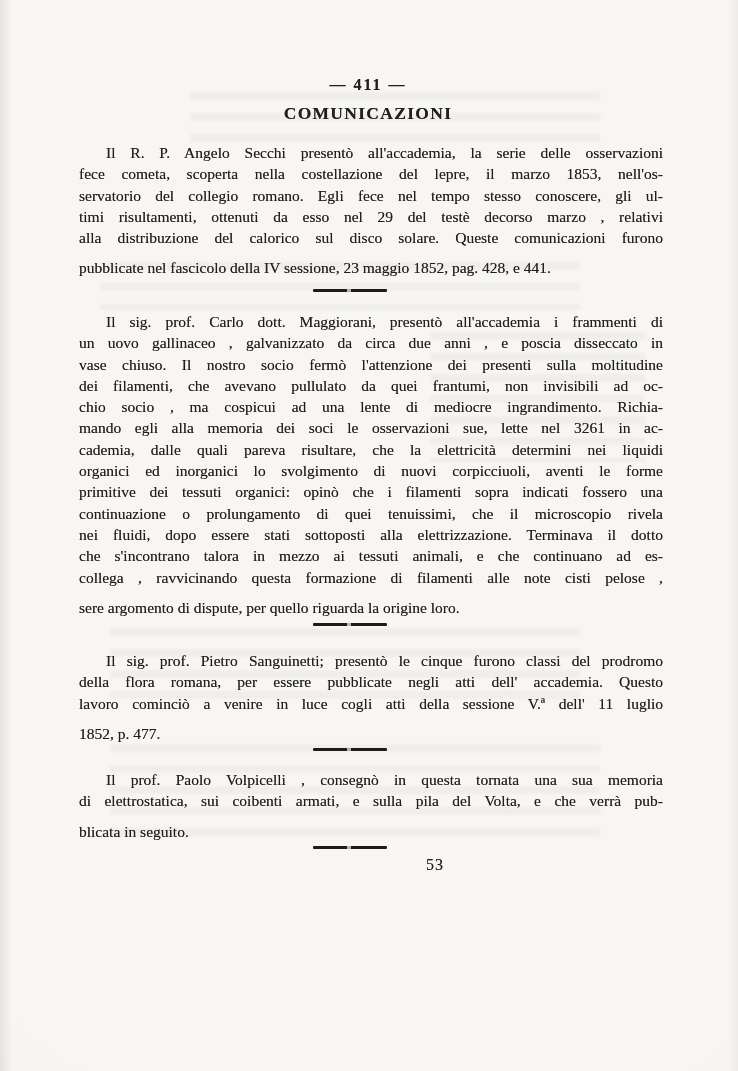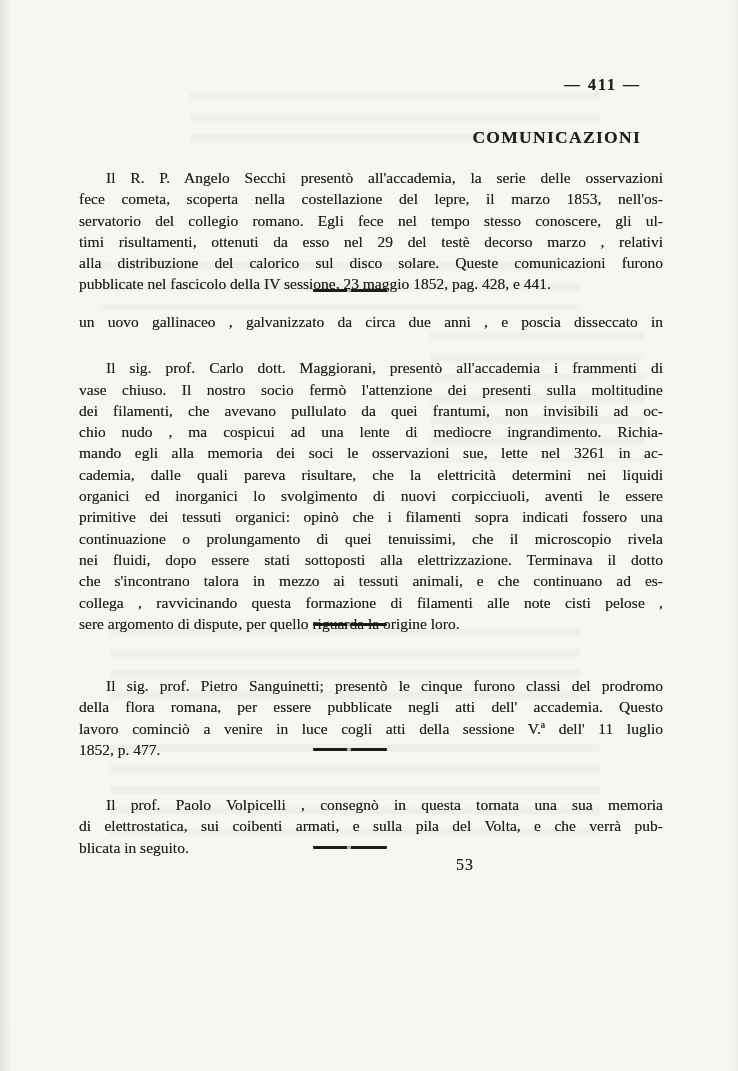--- a/index.html
+++ b/index.html
@@ -18,49 +18,48 @@
     content:"";position:absolute;left:0;top:0;bottom:0;width:12px;
     background:linear-gradient(90deg, rgba(70,64,56,.10), rgba(70,64,56,0));
     pointer-events:none;
   }
   .page::after{
     content:"";position:absolute;right:0;top:0;bottom:0;width:10px;
     background:linear-gradient(270deg, rgba(70,64,56,.05), rgba(70,64,56,0));
     pointer-events:none;
   }
 
-  .centered{position:absolute;left:59px;width:582px;text-align:right;}
+  .centered{position:absolute;left:77px;width:582px;text-align:center;}
 
   .running-head{
     top:76px;font-size:16px;font-weight:bold;letter-spacing:2px;
     text-shadow:0 0 .4px rgba(20,18,14,.55);
   }
   .section-title{
     top:103px;font-size:17.5px;font-weight:bold;letter-spacing:1.3px;
     text-shadow:0 0 .4px rgba(20,18,14,.6);
-    margin-top:24px;
   }
 
   .para{position:absolute;left:79px;width:584px;}
   .para .line{
     font-size:15.5px;line-height:21.3px;
     text-align:justify;text-align-last:justify;
     text-shadow:0 0 .4px rgba(25,22,18,.6);
     white-space:normal;
   }
-  .para .line.first{padding-left:27px;margin-top:25px;}
-  .para .line.last{text-align-last:left;}
+  .para .line.first{padding-left:27px;}
+  .para .line.last{text-align-last:left;margin-top:9px;}
 
   .divider{
     position:absolute;left:313px;width:74px;height:3px;border-radius:1px;
     background:linear-gradient(90deg,#1d1c19 0 46%,rgba(29,28,25,.3) 46% 52%,#1d1c19 52% 100%);
   }
 
   .folio{
-    position:absolute;left:420px;top:856px;width:54px;text-align:right;
+    position:absolute;left:408px;top:856px;width:54px;text-align:center;
     font-size:16px;letter-spacing:1px;
     text-shadow:0 0 .4px rgba(20,18,14,.55);
   }
 
   
   .ghost{
     position:absolute;pointer-events:none;opacity:.55;
     background:repeating-linear-gradient(180deg,
       rgba(110,104,92,.10) 0 8px, rgba(110,104,92,0) 8px 21px);
     filter:blur(1.1px);
@@ -86,28 +85,28 @@
       <div class="line">fece cometa, scoperta nella costellazione del lepre, il marzo 1853, nell'os-</div>
       <div class="line">servatorio del collegio romano. Egli fece nel tempo stesso conoscere, gli ul-</div>
       <div class="line">timi risultamenti, ottenuti da esso nel 29 del testè decorso marzo , relativi</div>
       <div class="line">alla distribuzione del calorico sul disco solare. Queste comunicazioni furono</div>
       <div class="line last">pubblicate nel fascicolo della IV sessione, 23 maggio 1852, pag. 428, e 441.</div>
     </div>
 
   <div class="divider" style="top:289px"></div>
 
   <div class="para" style="top:311px">
+      <div class="line first">Il sig. prof. Carlo dott. Maggiorani, presentò all'accademia i frammenti di</div>
       <div class="line">un uovo gallinaceo , galvanizzato da circa due anni , e poscia disseccato in</div>
-      <div class="line first">Il sig. prof. Carlo dott. Maggiorani, presentò all'accademia i frammenti di</div>
       <div class="line">vase chiuso. Il nostro socio fermò l'attenzione dei presenti sulla moltitudine</div>
       <div class="line">dei filamenti, che avevano pullulato da quei frantumi, non invisibili ad oc-</div>
-      <div class="line">chio nudo , ma cospicui ad una lente di mediocre ingrandimento. Richia-</div>
+      <div class="line">chio socio , ma cospicui ad una lente di mediocre ingrandimento. Richia-</div>
       <div class="line">mando egli alla memoria dei soci le osservazioni sue, lette nel 3261 in ac-</div>
       <div class="line">cademia, dalle quali pareva risultare, che la elettricità determini nei liquidi</div>
-      <div class="line">organici ed inorganici lo svolgimento di nuovi corpicciuoli, aventi le essere</div>
+      <div class="line">organici ed inorganici lo svolgimento di nuovi corpicciuoli, aventi le forme</div>
       <div class="line">primitive dei tessuti organici: opinò che i filamenti sopra indicati fossero una</div>
       <div class="line">continuazione o prolungamento di quei tenuissimi, che il microscopio rivela</div>
       <div class="line">nei fluidi, dopo essere stati sottoposti alla elettrizzazione. Terminava il dotto</div>
       <div class="line">che s'incontrano talora in mezzo ai tessuti animali, e che continuano ad es-</div>
       <div class="line">collega , ravvicinando questa formazione di filamenti alle note cisti pelose ,</div>
       <div class="line last">sere argomento di dispute, per quello riguarda la origine loro.</div>
     </div>
 
   <div class="divider" style="top:623px"></div>
 

